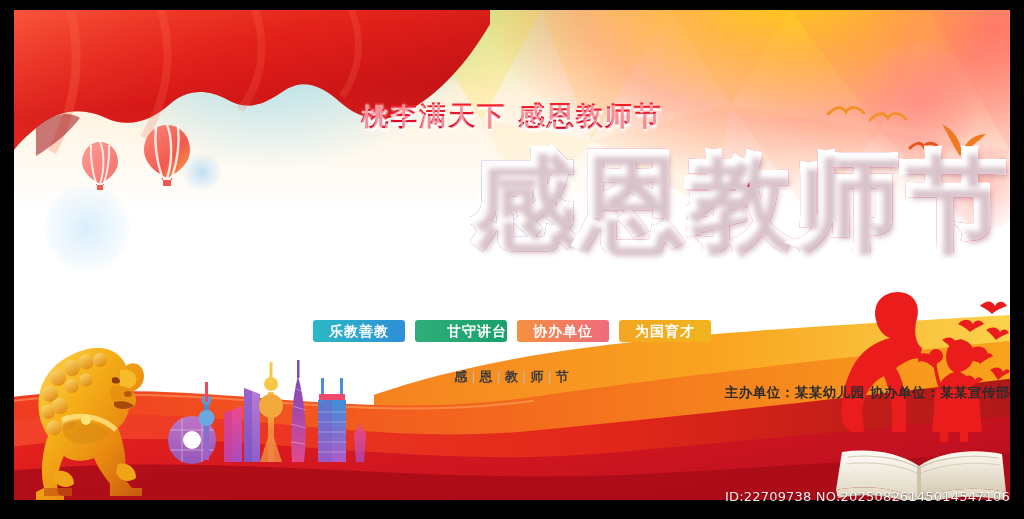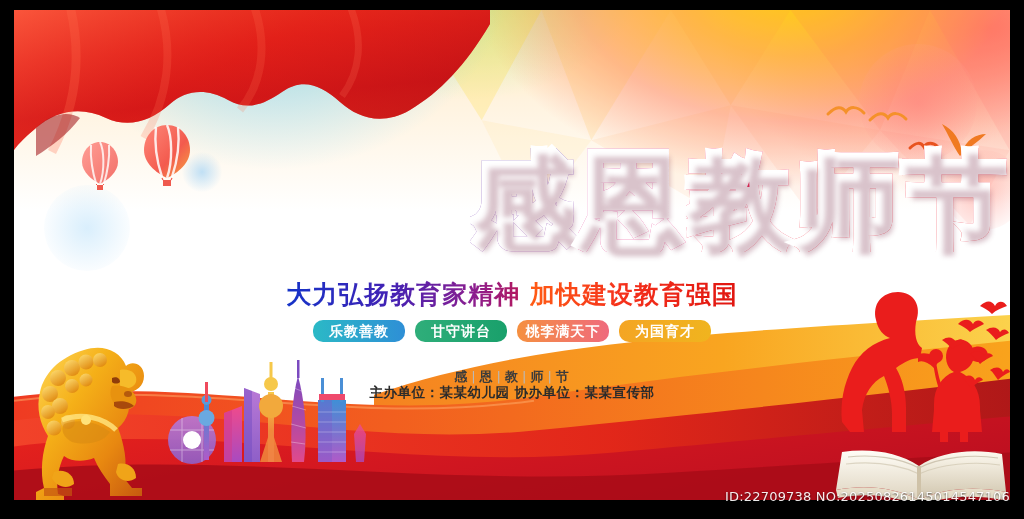--- a/index.html
+++ b/index.html
@@ -48,27 +48,27 @@
   #main-title .c3{background:linear-gradient(160deg,#f42445,#ef1b30 55%,#e8152a);-webkit-background-clip:text;background-clip:text;-webkit-text-fill-color:transparent;}
   #main-title .c4{background:linear-gradient(160deg,#f52640,#ec1526 55%,#e00f20);-webkit-background-clip:text;background-clip:text;-webkit-text-fill-color:transparent;}
 
   #subtitle{top:268px;font-size:25px;font-weight:bold;letter-spacing:1px;}
   #subtitle .s1{background:linear-gradient(90deg,#1433c8,#4322b4 45%,#8b1e8f 80%,#b3185f 100%);
     -webkit-background-clip:text;background-clip:text;color:transparent;}
   #subtitle .s2{background:linear-gradient(90deg,#ff5b14,#f5311c 45%,#e01510 100%);
     -webkit-background-clip:text;background-clip:text;color:transparent;}
 
   #tags{top:310px;display:flex;justify-content:center;gap:10px;}
-  .tag{width:92px;height:22px;line-height:22px;border-radius:10px;color:#fff;
+  .tag{width:92px;height:22px;line-height:22px;border-radius:3px;color:#fff;
     font-size:14px;font-weight:bold;letter-spacing:1px;}
 
   #slogan-dots{top:358px;font-size:13px;color:#3b3b3b;letter-spacing:1px;font-weight:bold;}
   #slogan-dots .sep{color:#b9b9b9;font-weight:normal;padding:0 3px;}
 
-  #organizers{top:374px;font-size:13.5px;color:#2b2b2b;font-weight:bold;letter-spacing:.5px;}
+  #organizers{top:374px;font-size:13.5px;color:#2b2b2b;font-weight:bold;letter-spacing:.5px;text-align:right;}
 
   
   #wm-left{position:absolute;left:16px;top:488px;font-size:16px;font-weight:bold;color:#ffffff;
     letter-spacing:.5px;text-shadow:0 1px 2px rgba(0,0,0,.9);z-index:60;white-space:nowrap;}
   #wm-left .dom{font-family:"DejaVu Sans Mono","Liberation Mono",monospace;}
   #wm-right{position:absolute;right:14px;top:489px;font-size:13px;color:#ffffff;opacity:.92;
     letter-spacing:.2px;text-shadow:0 1px 2px rgba(0,0,0,.8);z-index:60;white-space:nowrap;text-align:right;}
 
   .noclick{pointer-events:none;}
 </style>
@@ -342,34 +342,31 @@
       <path d="M93,20 C72,6 44,2 16,6 L10,44 C40,38 70,42 93,54 Z" fill="url(#pg)"></path>
       <path d="M93,20 C114,6 146,2 176,8 L180,46 C150,40 116,42 93,54 Z" fill="url(#pg2)"></path>
       <path d="M93,22 C74,12 48,8 22,11" stroke="#bfb49c" stroke-width="1.2" fill="none" opacity=".7"></path>
       <path d="M93,28 C74,19 48,15 20,18" stroke="#c9bfa8" stroke-width="1.2" fill="none" opacity=".6"></path>
       <path d="M93,22 C114,11 146,8 172,12" stroke="#bfb49c" stroke-width="1.2" fill="none" opacity=".7"></path>
       <path d="M93,28 C114,18 148,15 174,19" stroke="#c9bfa8" stroke-width="1.2" fill="none" opacity=".6"></path>
       <path d="M10,44 C40,38 70,42 93,54 C116,42 150,40 180,46 L178,54 C148,48 116,50 93,60 C70,50 40,46 12,52 Z" fill="#e6ddc8"></path>
       <path d="M91,20 L95,20 L95,56 L91,56 Z" fill="#cfc2a8"></path>
     </svg>
 
+    <div class="center" id="tagline">桃李满天下  感恩教师节</div>
 
     <div class="center" id="main-title">
       <span class="ch c0">感</span><span class="ch c1">恩</span><span class="ch c2">教</span><span class="ch c3">师</span><span class="ch c4">节</span>
     </div>
 
-    <div class="center" id="subtitle">
-      <span class="s1">大力弘扬教育家精神</span>
-      <span class="s2">加快建设教育强国</span>
-    </div>
 
     <div class="center" id="tags">
       <div class="tag" style="background:linear-gradient(90deg,#2bb9c6,#2e8fd6);">乐教善教</div>
-      <div class="tag" style="background:linear-gradient(90deg,#2fae7a,#19a06b);">甘守讲台</div>
-      <div class="tag" style="background:linear-gradient(90deg,#f59040,#ef6a7d);">桃李满天下</div>
+      <div class="tag" style="background:linear-gradient(90deg,#2fae7a,#19a06b);text-align:right;">甘守讲台</div>
+      <div class="tag" style="background:linear-gradient(90deg,#f59040,#ef6a7d);">协办单位</div>
       <div class="tag" style="background:linear-gradient(90deg,#f4a524,#f0b41e);">为国育才</div>
     </div>
 
     <div class="center" id="slogan-dots">
       <span>感</span><span class="sep">|</span><span>恩</span><span class="sep">|</span><span>教</span><span class="sep">|</span><span>师</span><span class="sep">|</span><span>节</span>
     </div>
 
     <div class="center" id="organizers">主办单位：某某幼儿园 协办单位：某某宣传部</div>
 
   </div>

